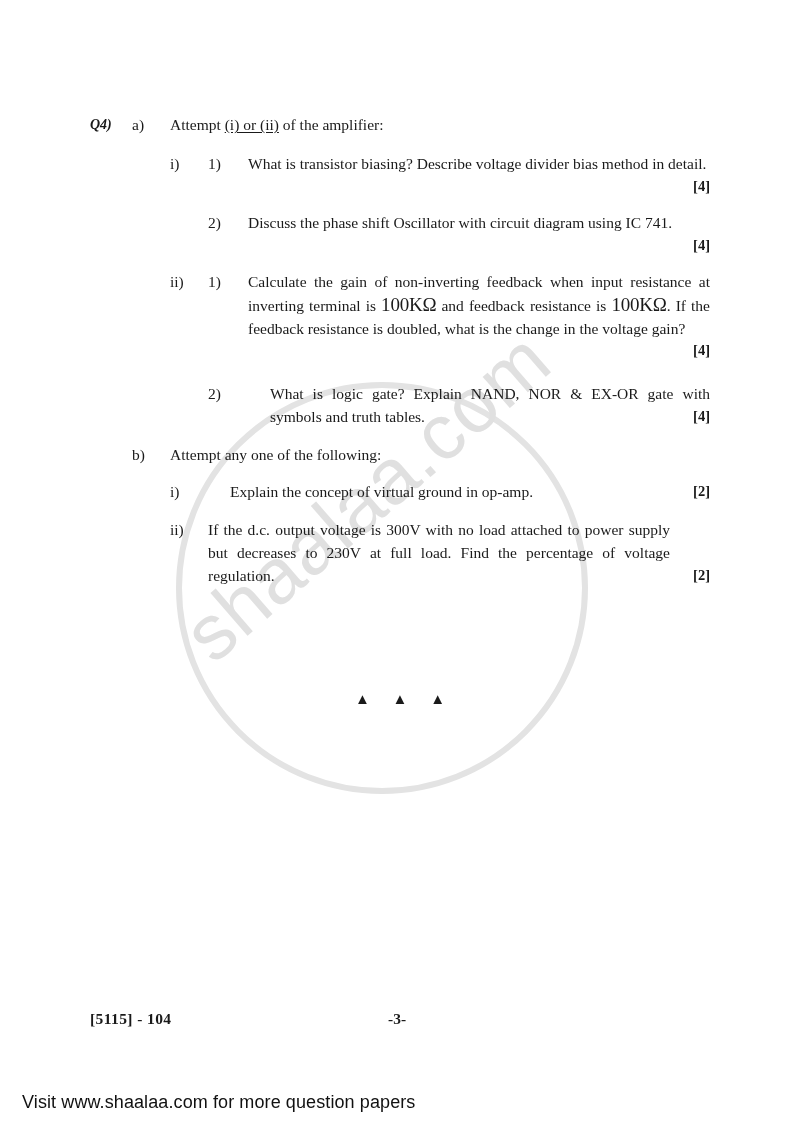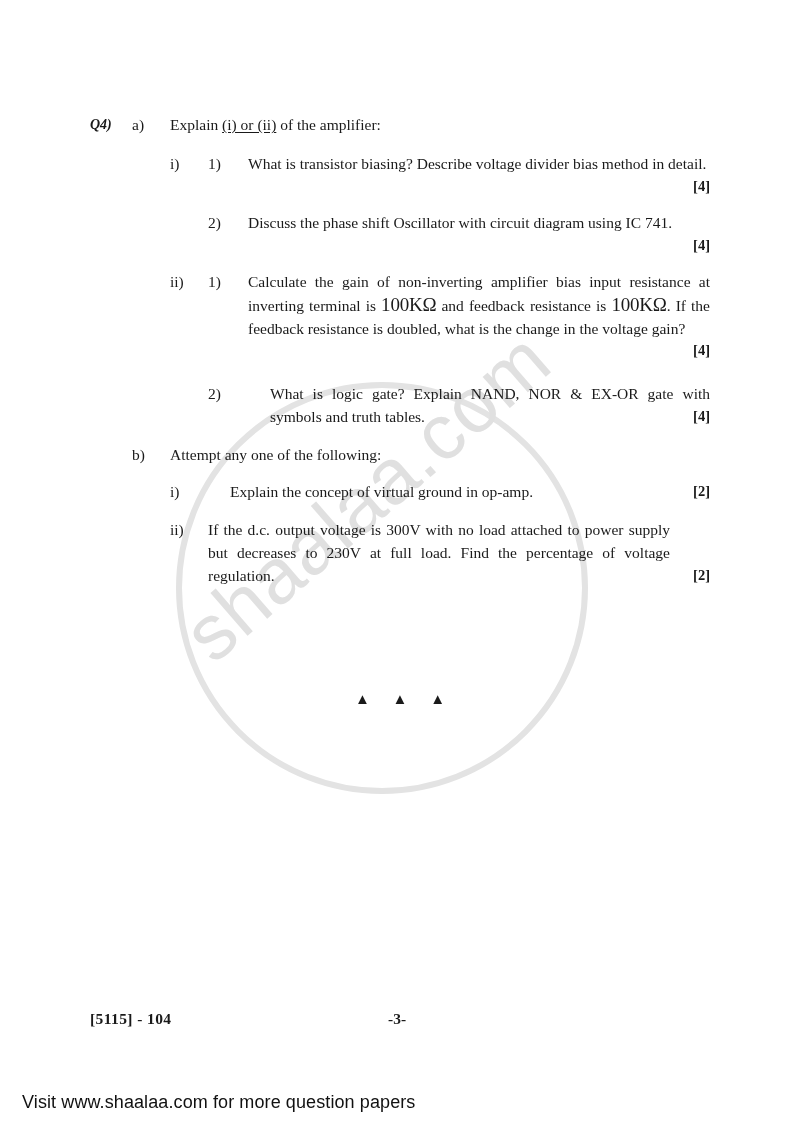--- a/index.html
+++ b/index.html
@@ -151,21 +151,21 @@
   <div id="watermark-circle"></div>
   <div id="watermark-text">shaalaa.com</div>
 </div>
 
 <div id="page">
 
   <div class="qblock" style="left:90px; top:113px; width:620px;">
     <div class="col-q marker-q">Q4)</div>
     <div class="col-alpha marker">a)</div>
     <div class="body-text nojust" style="width:540px;">
-      <span>Explain </span><span class="uline">(i) or (ii)</span><span> of the amplifier:</span>
+      <span>Attempt </span><span class="uline">(i) or (ii)</span><span> of the amplifier:</span>
     </div>
   </div>
 
   <div class="qblock" style="left:170px; top:152px; width:540px;">
     <div class="col-roman marker">i)</div>
     <div class="col-num marker">1)</div>
     <div class="body-text" style="width:462px;">What is transistor biasing? Describe voltage divider bias method in detail.</div>
   </div>
   <div class="marks" style="top:175px; right:90px; position:absolute;">[4]</div>
 
@@ -173,21 +173,21 @@
     <div class="col-roman marker"></div>
     <div class="col-num marker">2)</div>
     <div class="body-text" style="width:462px;">Discuss the phase shift Oscillator with circuit diagram using IC 741.</div>
   </div>
   <div class="marks" style="top:234px; right:90px; position:absolute;">[4]</div>
 
   <div class="qblock" style="left:170px; top:270px; width:540px;">
     <div class="col-roman marker">ii)</div>
     <div class="col-num marker">1)</div>
     <div class="body-text" style="width:462px;">
-      <span>Calculate the gain of non-inverting amplifier bias input resistance at inverting terminal is </span><span class="eqn">100KΩ</span><span> and feedback resistance is </span><span class="eqn">100KΩ</span><span>. If the feedback resistance is doubled, what is the change in the voltage gain?</span>
+      <span>Calculate the gain of non-inverting feedback when input resistance at inverting terminal is </span><span class="eqn">100KΩ</span><span> and feedback resistance is </span><span class="eqn">100KΩ</span><span>. If the feedback resistance is doubled, what is the change in the voltage gain?</span>
     </div>
   </div>
   <div class="marks" style="top:339px; right:90px; position:absolute;">[4]</div>
 
   <div class="qblock" style="left:170px; top:382px; width:540px;">
     <div class="col-roman marker"></div>
     <div class="col-num marker">2)</div>
     <div class="body-text" style="width:462px;margin-left:22px;">What is logic gate? Explain NAND, NOR &amp; EX-OR gate with symbols and truth tables.</div>
   </div>
   <div class="marks" style="top:405px; right:90px; position:absolute;">[4]</div>

